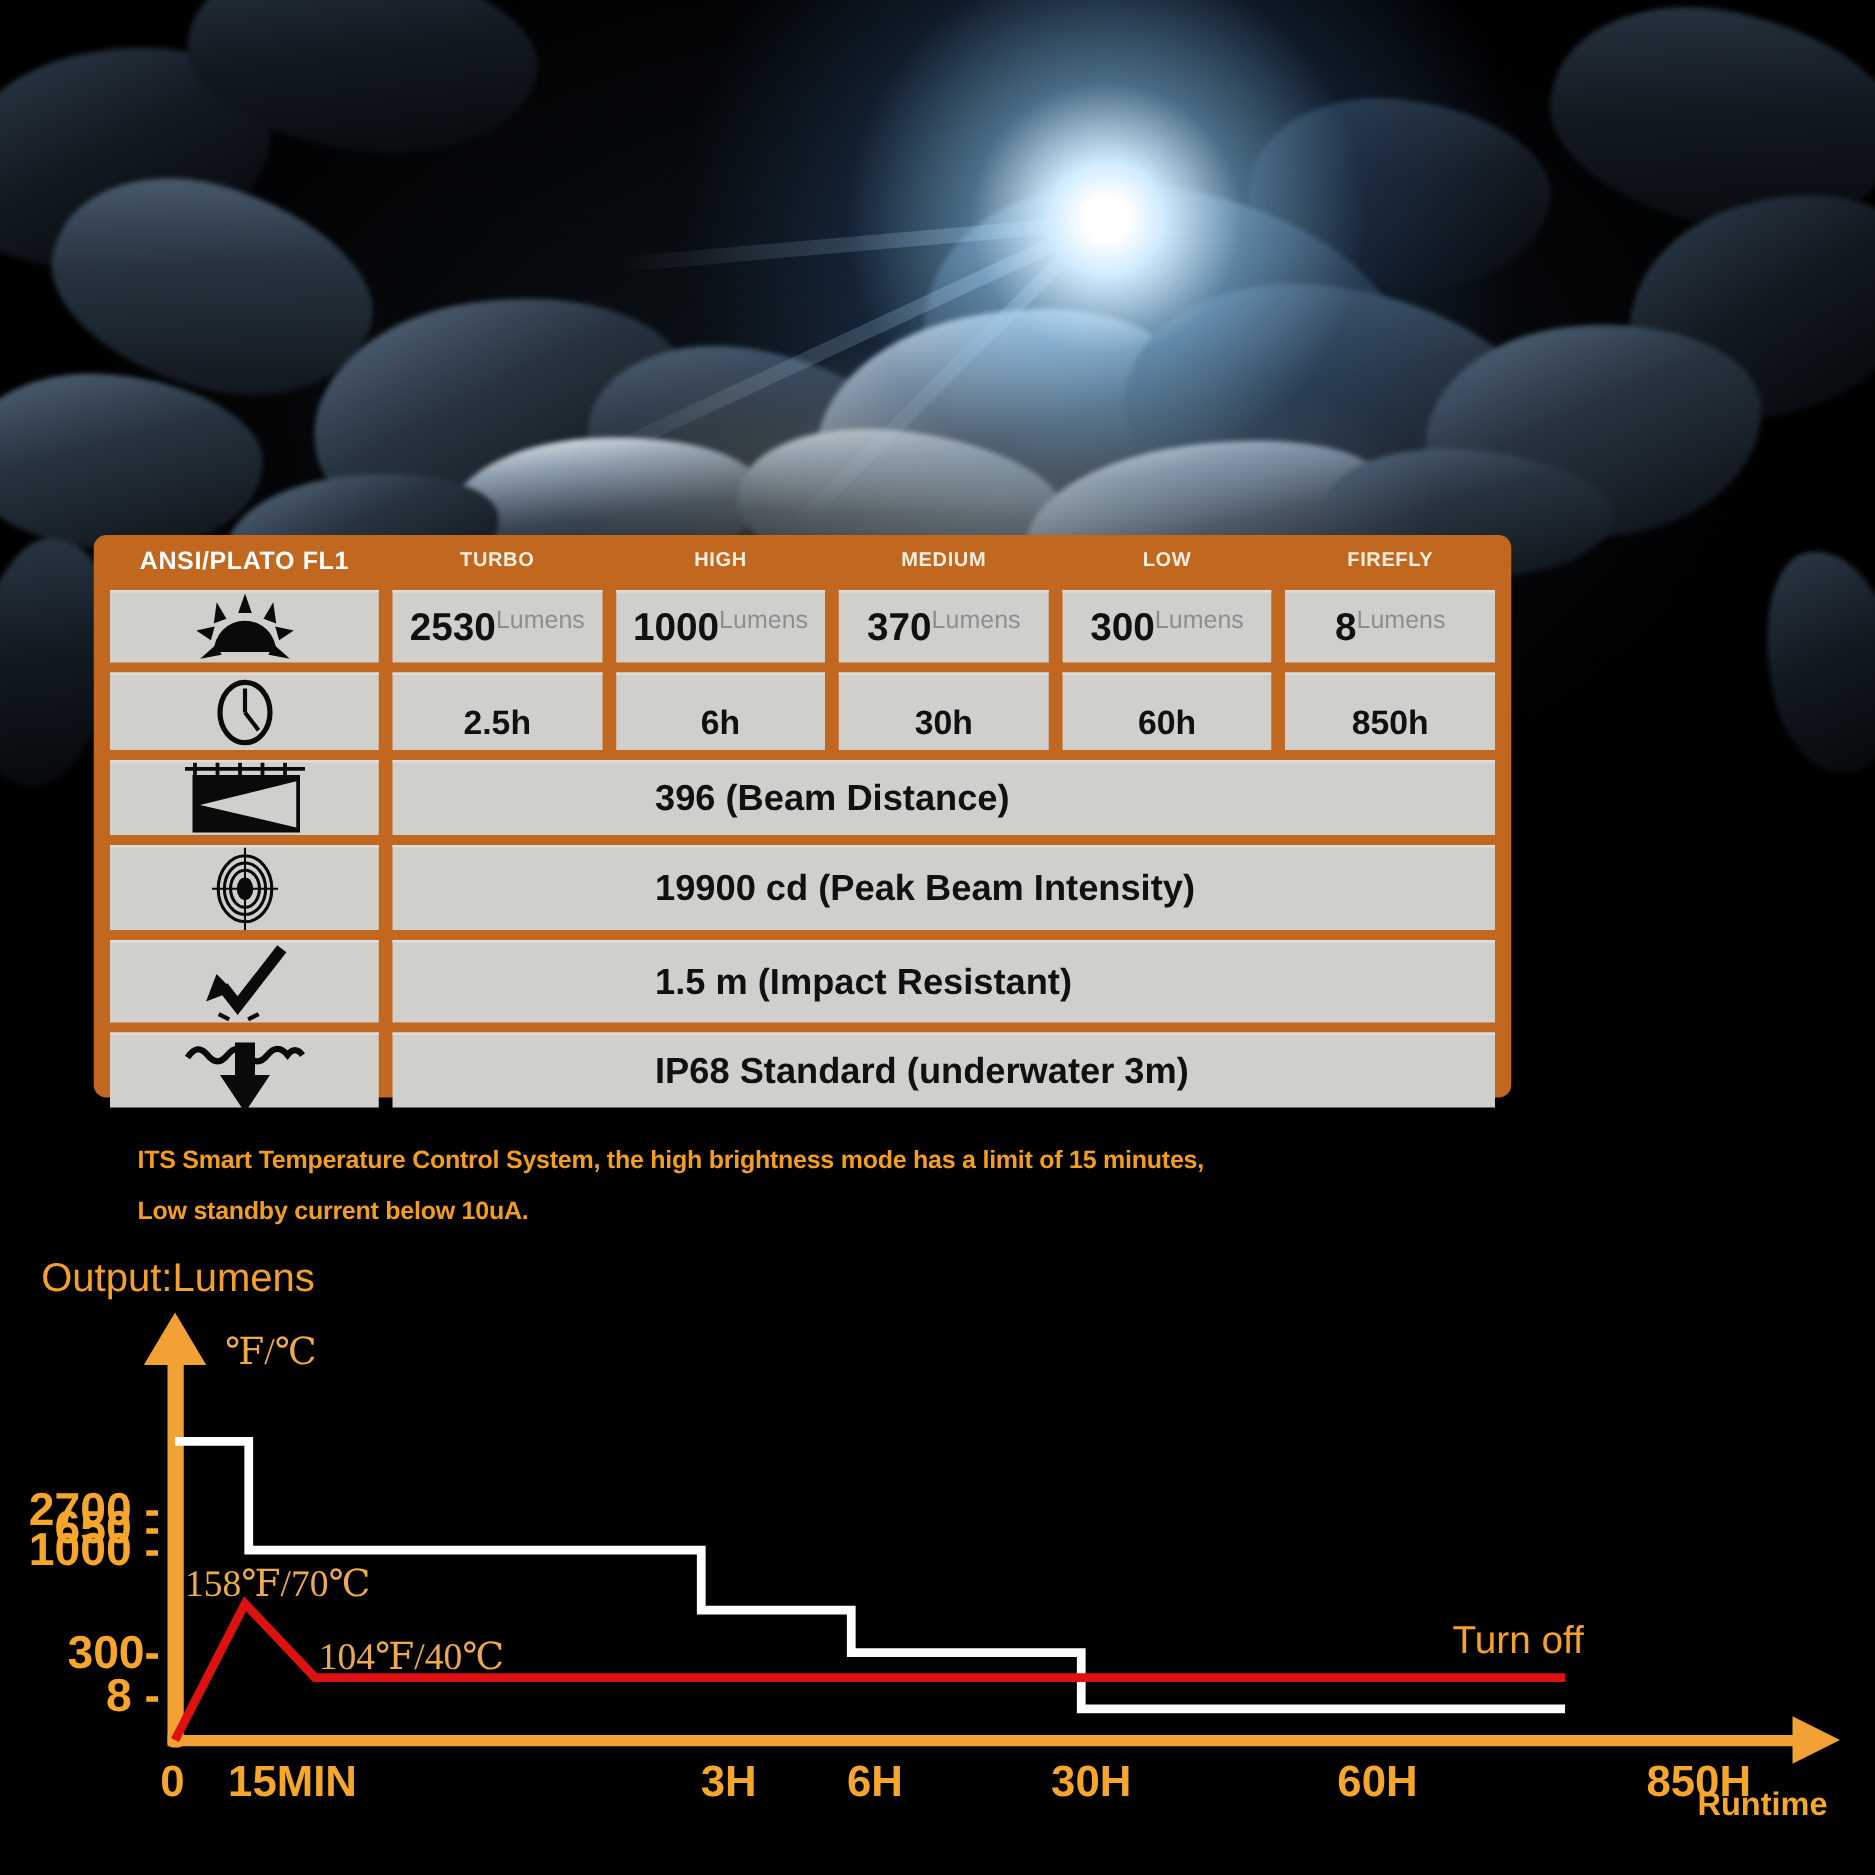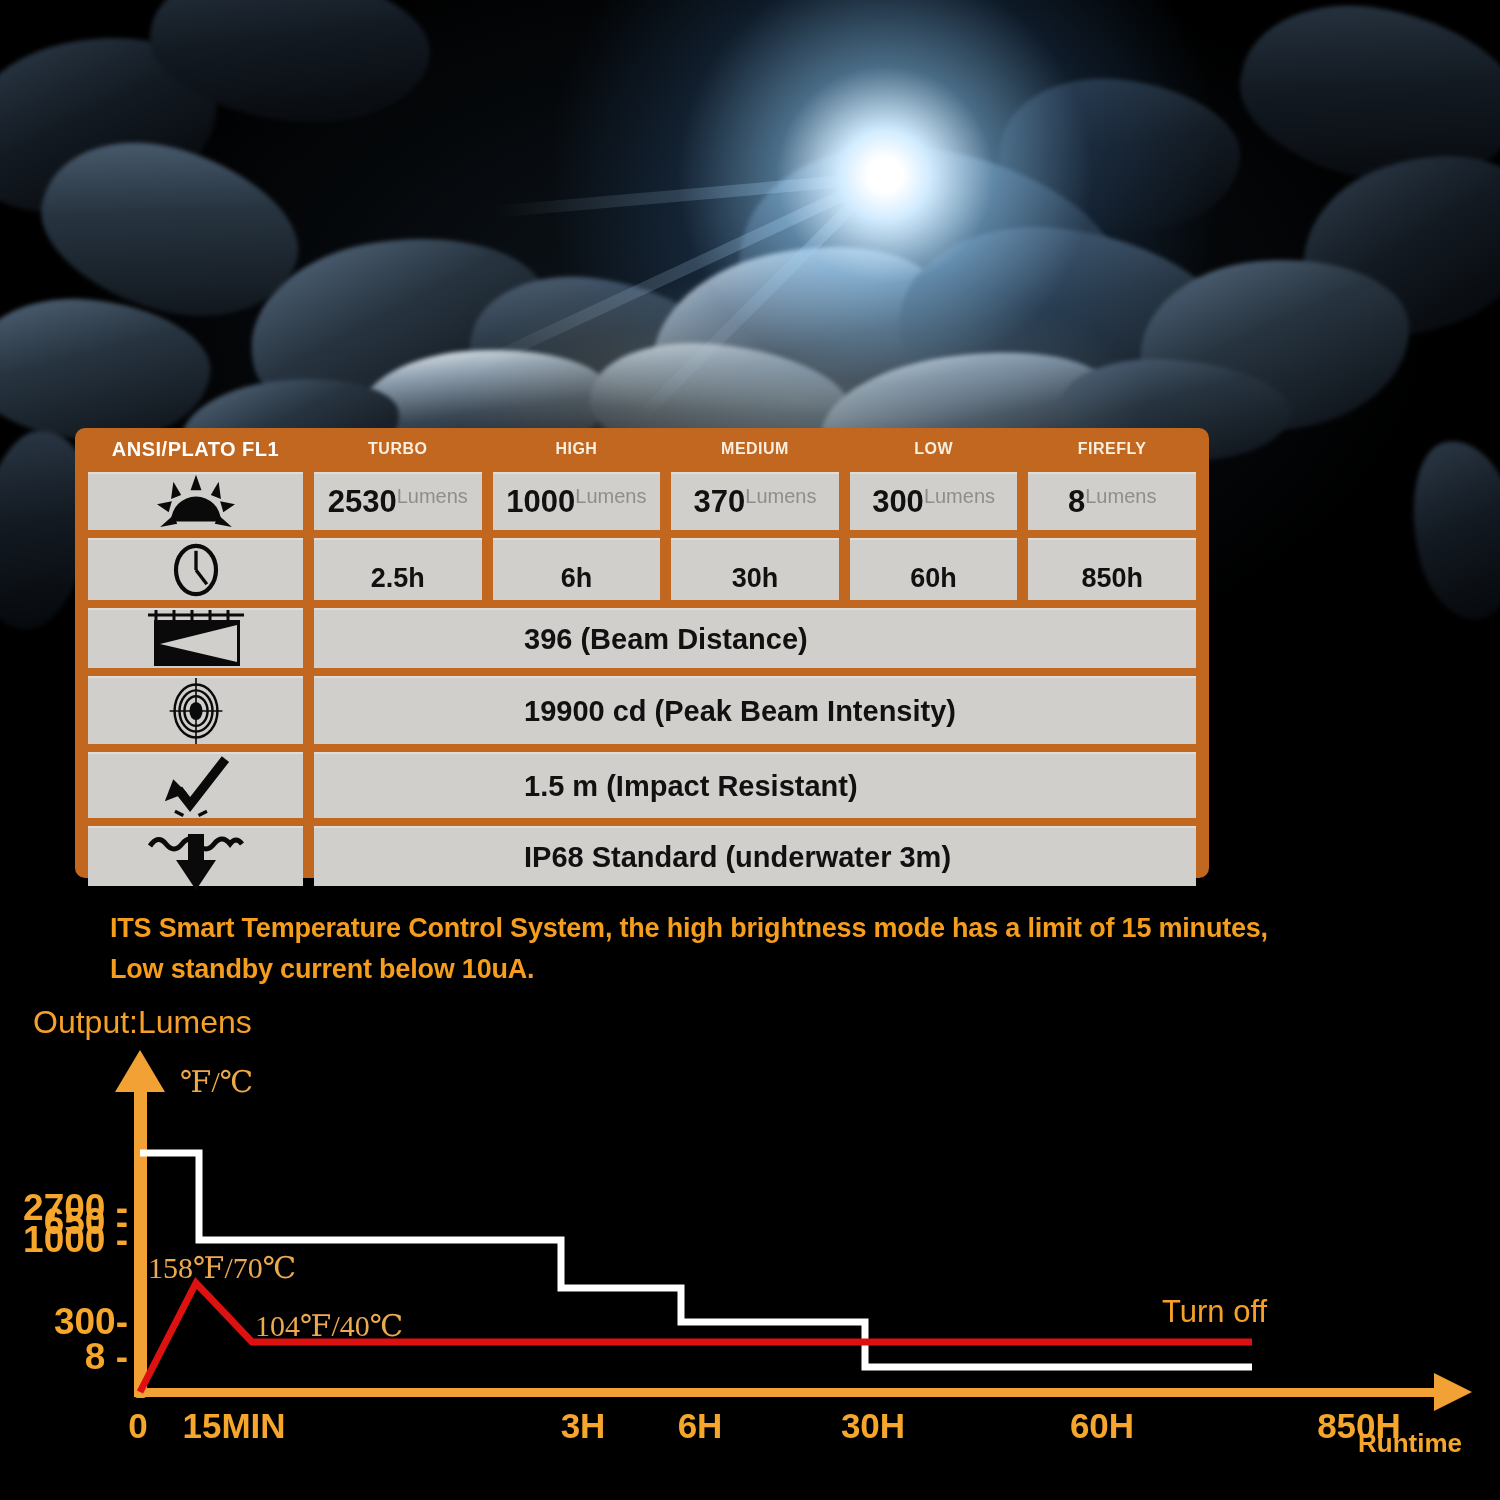--- a/index.html
+++ b/index.html
@@ -44,21 +44,21 @@
   .lum{display:flex;align-items:flex-start;justify-content:center;line-height:1.05;}
   .lum .v{font-size:31px;font-weight:700;color:#111;}
   .lum .u{font-size:20px;color:#8E8E8E;}
   .rt{font-size:27px;font-weight:700;color:#111;padding-top:16px;}
   .merged{grid-column:2/7;justify-content:flex-start;padding-left:210px;box-sizing:border-box;
         font-size:29px;font-weight:700;color:#111;}
   .icon-cell svg{display:block;}
 
   
   .note{position:absolute;left:110px;top:908px;width:1260px;color:#F59D1C;
-        font-size:27px;font-weight:700;letter-spacing:-.2px;line-height:41px;z-index:5;}
+        font-size:20px;font-weight:700;letter-spacing:-.2px;line-height:41px;z-index:5;}
 
   
   .chart{position:absolute;inset:0;z-index:5;}
   .chart-title{position:absolute;left:33px;top:1004px;font-size:32px;font-weight:400;color:#F5A02B;}
   .fc-label{position:absolute;left:180px;top:1064px;font-size:30px;color:#EFA948;
         font-family:"Liberation Serif","DejaVu Serif",serif;}
   .ytick{position:absolute;left:0;width:128px;height:44px;line-height:44px;text-align:right;
         font-size:37px;font-weight:700;color:#F5A62B;}
   .xtick{position:absolute;top:1406px;width:160px;height:40px;line-height:40px;text-align:center;
         font-size:35px;font-weight:700;color:#F5A62B;}

